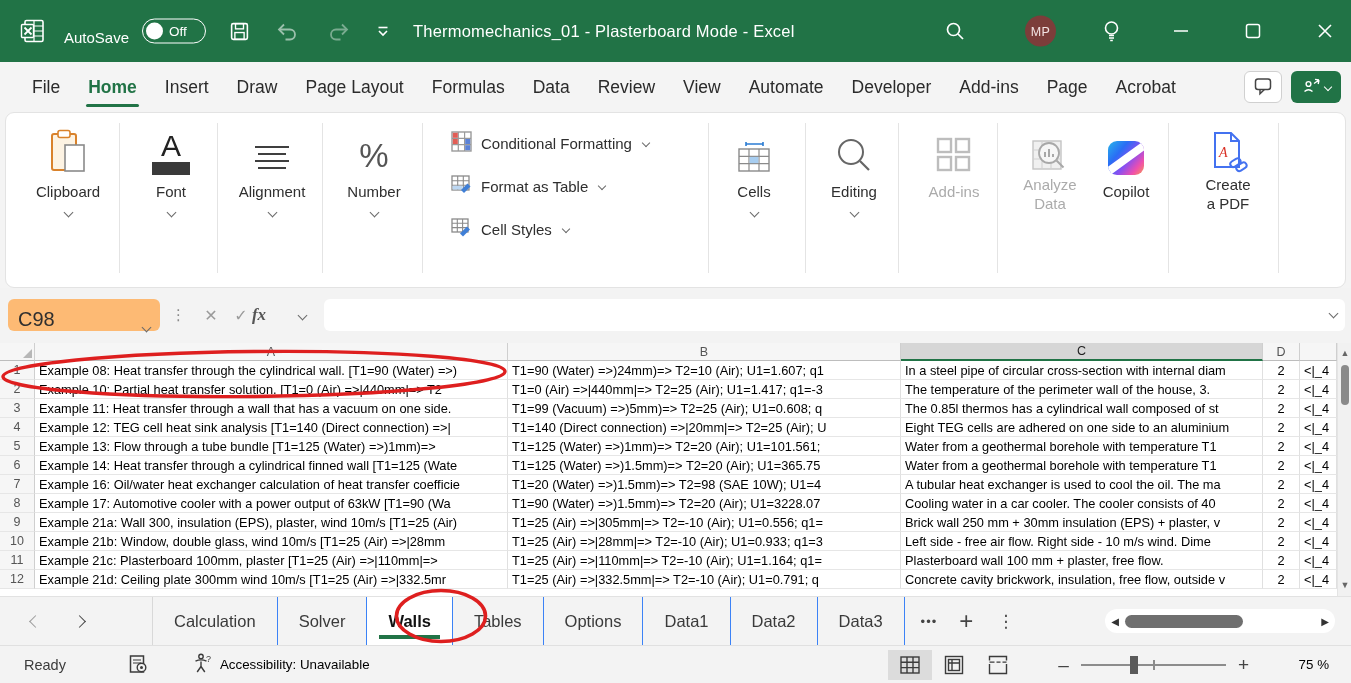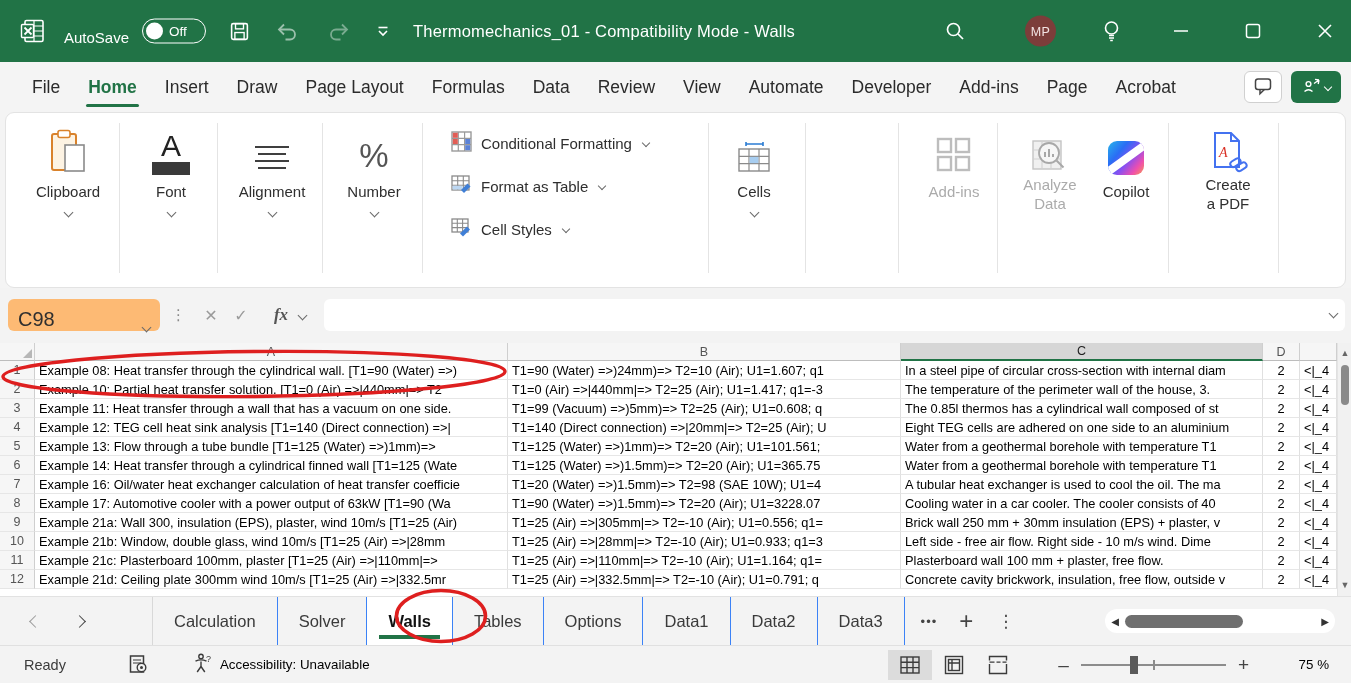--- a/index.html
+++ b/index.html
@@ -149,21 +149,21 @@
         <path d="M19.5 9.5 h-10.5 a5 5 0 0 0 0 10 h4.5" fill="none" stroke="#fff" stroke-width="1.8"></path>
         <path d="M15 4.5 L20 9.5 l-5 5" fill="none" stroke="#fff" stroke-width="1.8"></path>
       </svg>
   </button>
   <button class="tb-icon-btn b-qat">
     <svg width="16" height="16" viewBox="0 0 16 16">
         <path d="M3.5 4.5 h9" stroke="#fff" stroke-width="1.6"></path>
         <path d="M4 8 l4 4 4-4" fill="none" stroke="#fff" stroke-width="1.6"></path>
       </svg>
   </button>
-  <div class="tb-title">Thermomechanics_01  -  Compatibility Mode  -  Walls</div>
+  <div class="tb-title">Thermomechanics_01  -  Plasterboard Mode  -  Excel</div>
   <button class="tb-icon-btn b-search">
     <svg width="22" height="22" viewBox="0 0 22 22">
         <circle cx="9.5" cy="9.5" r="6" fill="none" stroke="#fff" stroke-width="1.7"></circle>
         <path d="M14 14 l5 5" stroke="#fff" stroke-width="1.7"></path>
       </svg>
   </button>
   <button class="tb-avatar">MP</button>
   <button class="tb-icon-btn b-bulb">
     <svg width="21" height="23" viewBox="0 0 21 23">
         <circle cx="10.5" cy="8" r="6" fill="none" stroke="#fff" stroke-width="1.6"></circle>
@@ -314,20 +314,30 @@
           <path d="M10 1 v4 M10 3 h17 M27 1 v4" stroke="#2b7cd3" stroke-width="1.6" fill="none"></path>
           <rect x="3" y="8" width="30" height="22" fill="#fff" stroke="#8a8a8a" stroke-width="1.4"></rect>
           <path d="M3 15.3 h30 M3 22.6 h30 M13 8 v22 M23 8 v22" stroke="#8a8a8a" stroke-width="1.2"></path>
           <rect x="13.6" y="15.9" width="8.8" height="6.2" fill="#a7cdf0"></rect>
         </svg>
     </span>
     <span class="blabel">Cells</span>
     <span class="chev"></span>
   </div>
 
+  <div class="bigbtn" style="left:800px">
+    <span class="bicon">
+      <svg width="38" height="38" viewBox="0 0 38 38">
+          <circle cx="16" cy="15" r="12" fill="none" stroke="#666" stroke-width="2"></circle>
+          <path d="M25 24 l9 9" stroke="#666" stroke-width="2.2"></path>
+        </svg>
+    </span>
+    <span class="blabel">Editing</span>
+    <span class="chev"></span>
+  </div>
 
   <div class="bigbtn dim" style="left:900px">
     <span class="bicon">
       <svg width="40" height="40" viewBox="0 0 40 40">
           <g fill="none" stroke="#bdbdbd" stroke-width="2.4">
             <rect x="4" y="4" width="13" height="13"></rect>
             <rect x="22" y="4" width="13" height="13"></rect>
             <rect x="4" y="22" width="13" height="13"></rect>
             <rect x="22" y="22" width="13" height="13"></rect>
           </g>
@@ -381,21 +391,21 @@
 </section>
 
 <section class="formularow">
   <div class="namebox">
     <span>C98</span>
     <span class="chev"></span>
   </div>
   <div class="fdots">⋮</div>
   <button class="fbtn" style="left:196px">✕</button>
   <button class="fbtn" style="left:226px">✓</button>
-  <button class="fbtn fx" style="left:266px">fx</button>
+  <button class="fbtn fx" style="left:244px">fx</button>
   <span class="fbtn" style="left:292px;width:20px">
       <span class="chev"></span>
     </span>
   <div class="formulainput"></div>
   <span class="formula-chev chev"></span>
 </section>
 
 <section class="grid">
   <div class="ghead">
     <div class="gh corner">

